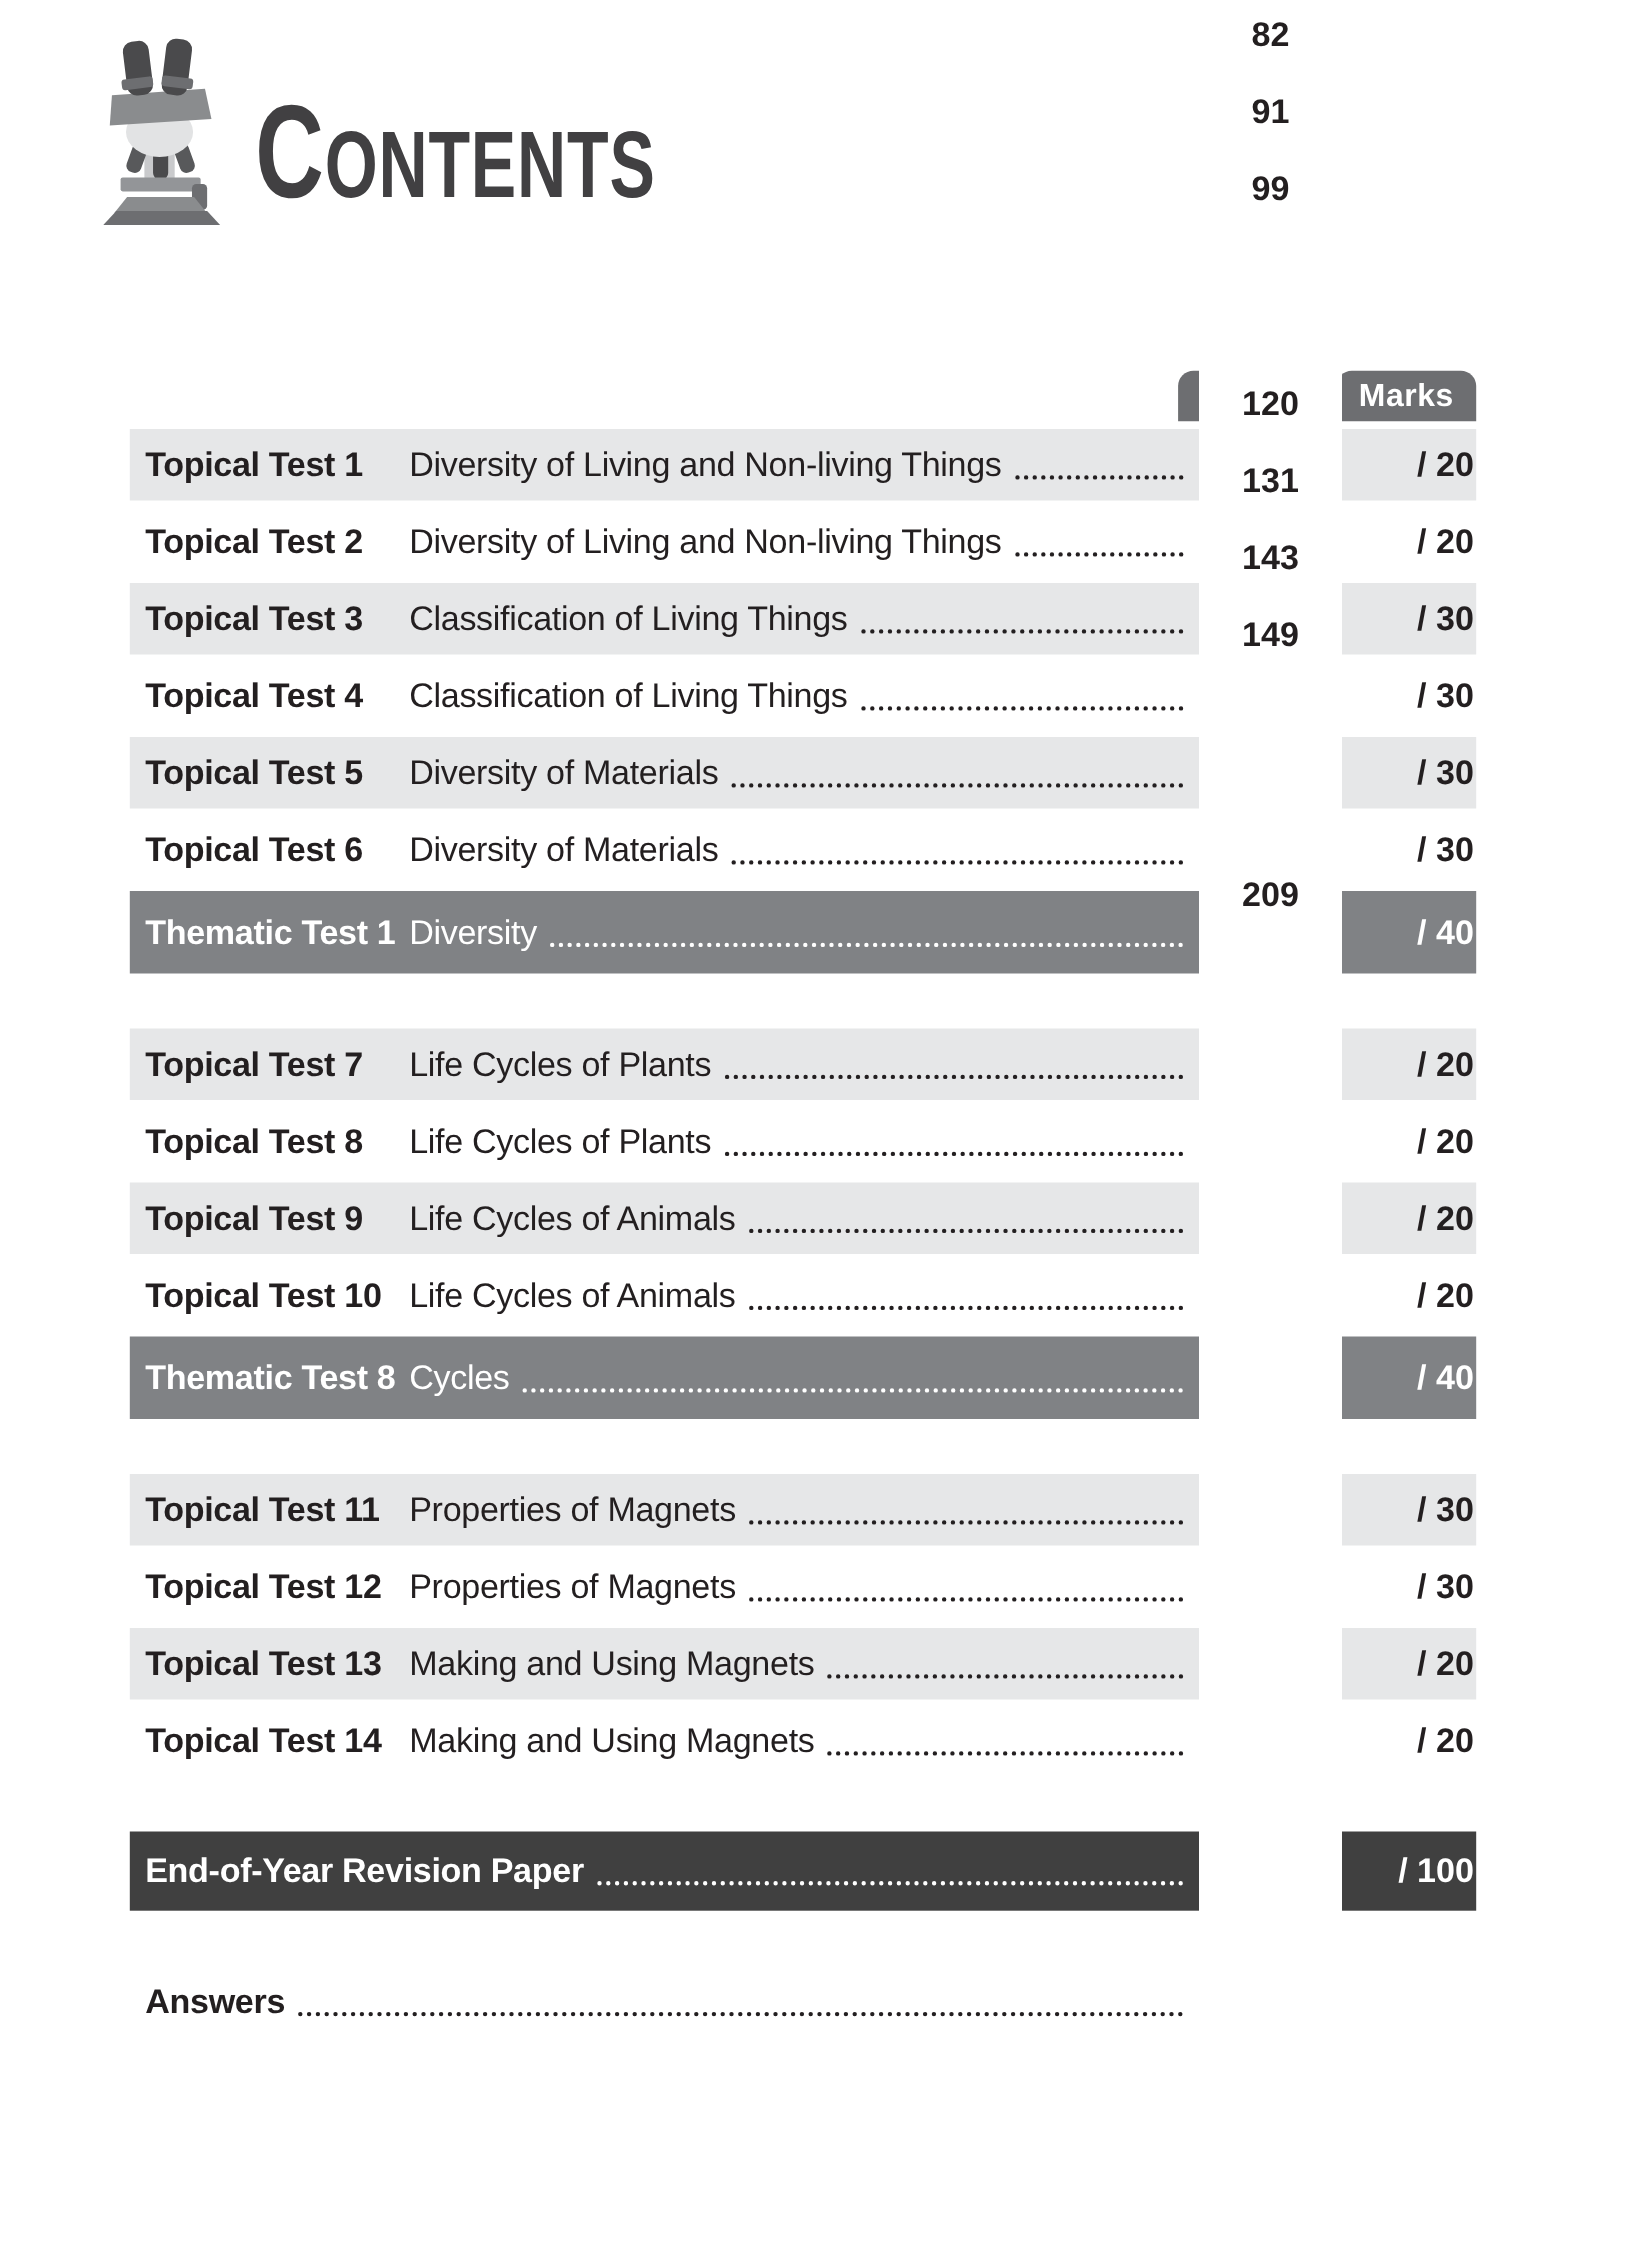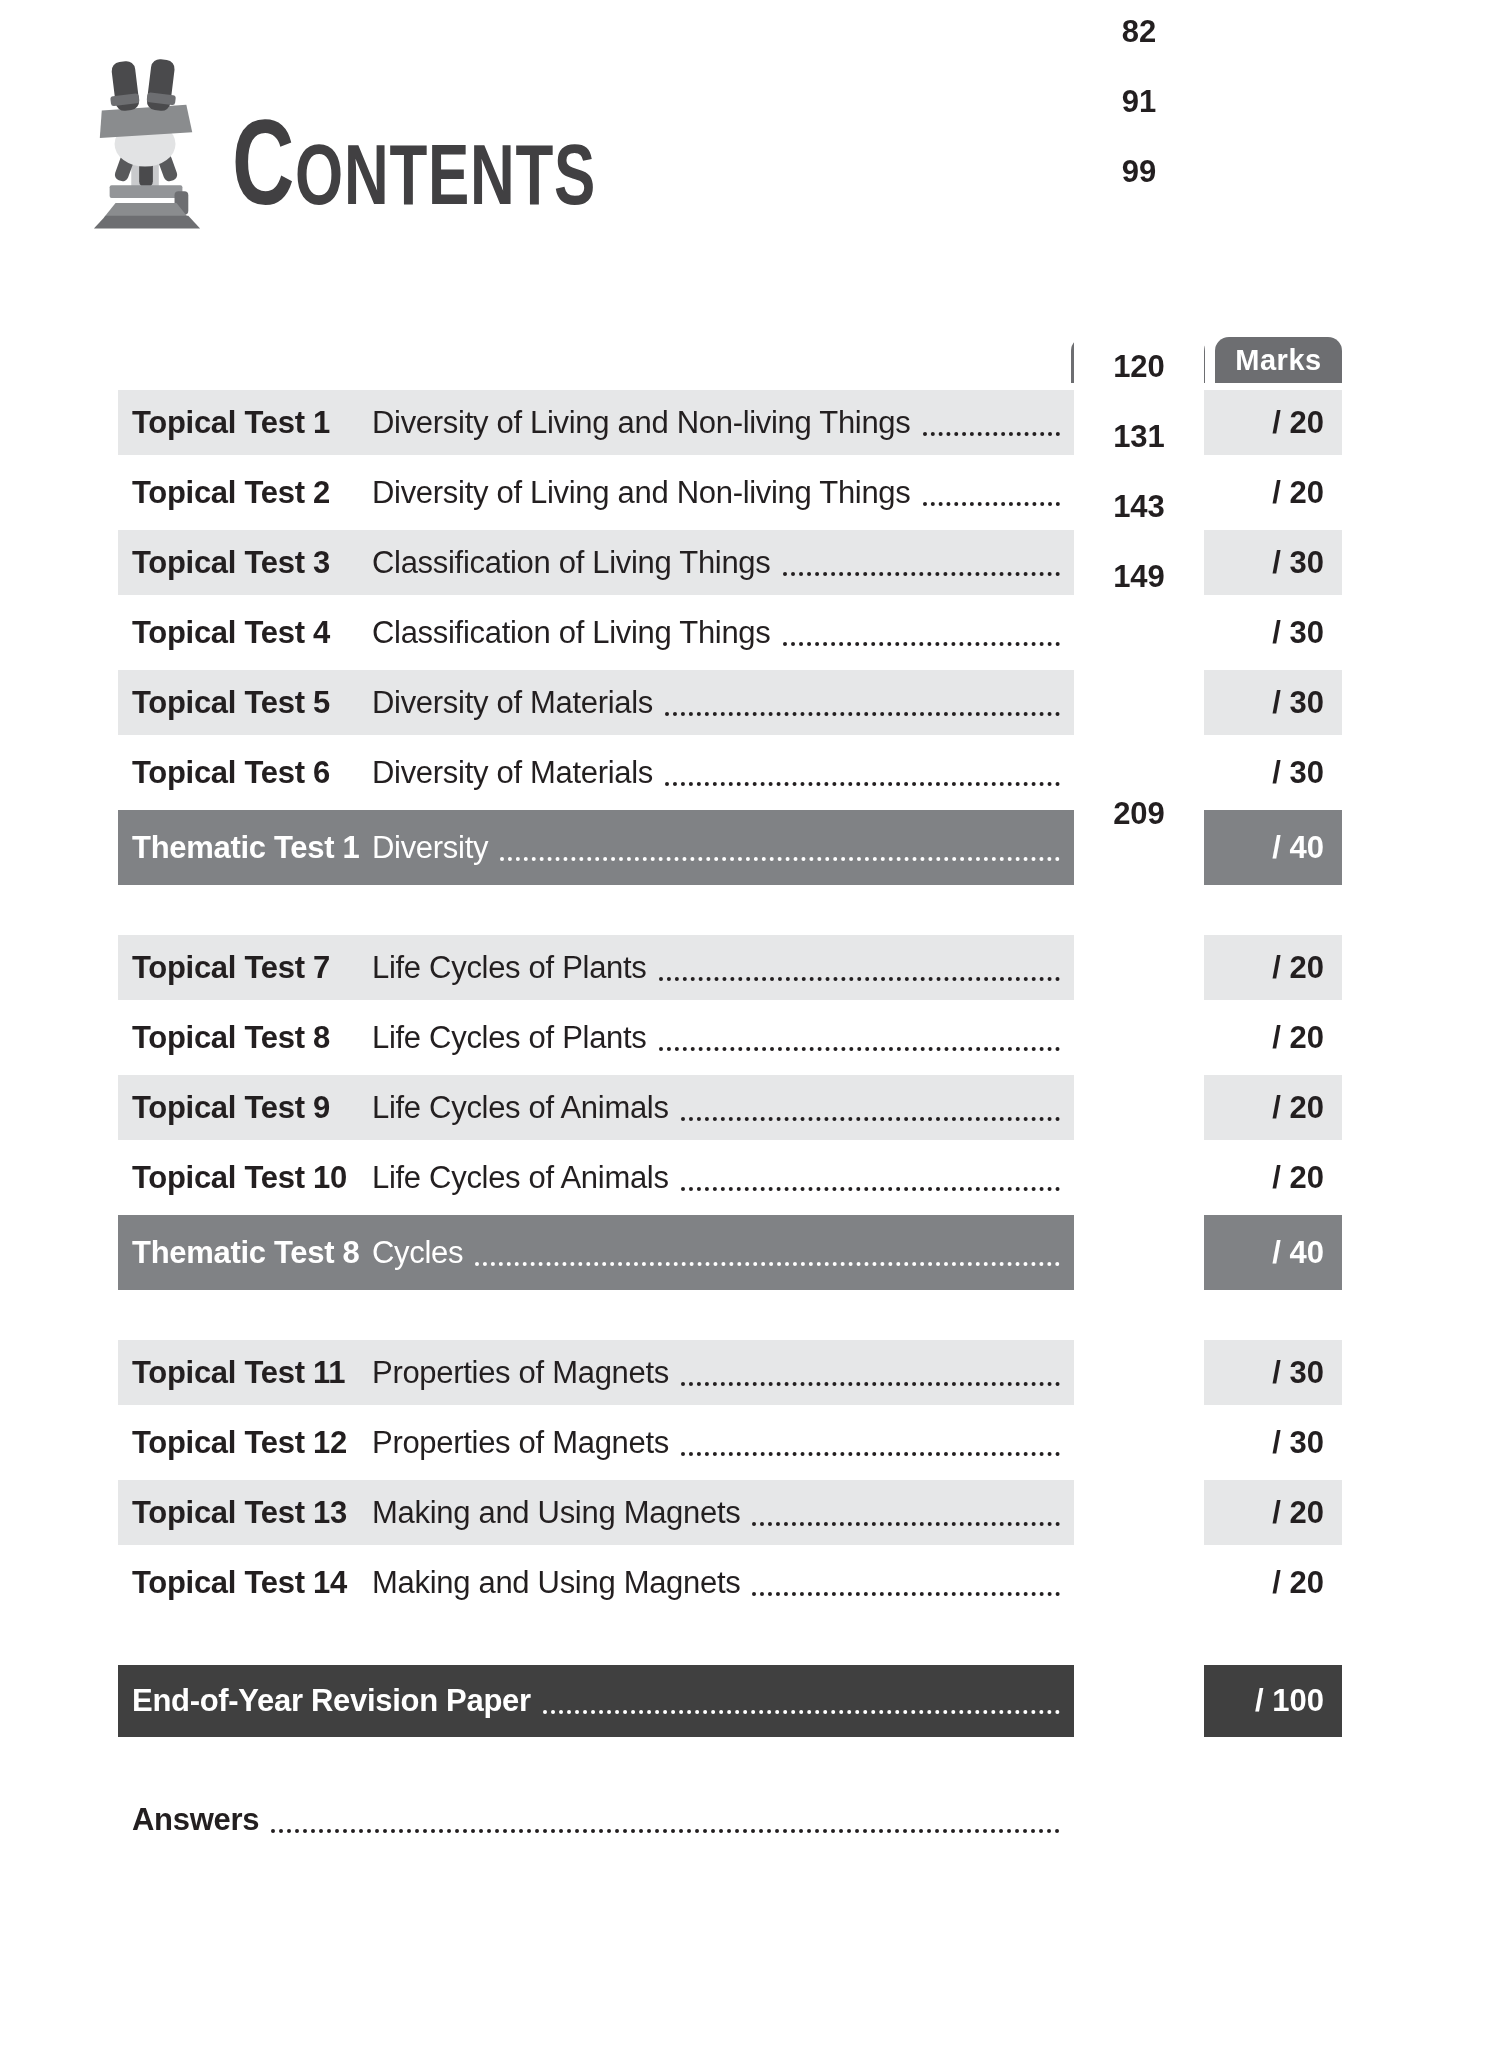--- a/index.html
+++ b/index.html
@@ -1,20 +1,20 @@
 <!DOCTYPE html>
 <html><head>
 <meta charset="utf-8">
 <style>
   html,body { margin:0; padding:0; background:#fff; }
   body { font-family: "Liberation Sans", "DejaVu Sans", sans-serif; }
   .page { position:relative; width:1497px; height:2048px; background:#fff; overflow:hidden; }
 
   
-  .header { position:absolute; top:58px; left:88px; display:flex; align-items:flex-end; }
+  .header { position:absolute; top:34px; left:88px; display:flex; align-items:flex-end; }
   .microscope { width:118px; height:172px; flex:none; }
   .title-wrap { margin:0 0 8px 26px; white-space:nowrap; color:#414042; font-weight:bold;
                 transform:scaleX(0.72); transform-origin:left bottom; letter-spacing:1px; }
   .title-first { font-size:120px; line-height:1; }
   .title-rest  { font-size:86px;  line-height:1; }
 
   
   .content { position:absolute; left:118px; top:337px; width:1224px; }
   .badges { display:flex; justify-content:flex-end; gap:10px; height:46px; margin-bottom:7px; }
   .badge { background:#6d6e71; color:#fff; font-weight:bold; font-size:29px;
@@ -32,21 +32,21 @@
   .toc-row.revision { background:#404040; color:#ffffff; height:72px; margin-bottom:0; }
   .toc-row.answers  { background:#ffffff; color:#231f20; height:65px; margin-top:50px; }
 
   .cell { white-space:nowrap; }
   .cell.label { flex:none; width:240px; font-weight:bold; letter-spacing:-0.3px; }
   .toc-row.revision .cell.label, .toc-row.answers .cell.label { width:auto; font-weight:bold; }
   .cell.title { flex:none; letter-spacing:-0.3px; }
   .leader { flex:1; height:0; border-bottom:4px dotted currentColor;
             margin:0 14px 0 12px; transform:translateY(11px); }
   .cell.page  { flex:none; width:130px; text-align:center; font-weight:bold; }
-  .cell.marks { flex:none; width:120px; text-align:right; padding-right:18px; font-weight:bold; }
+  .cell.marks { flex:none; width:120px; text-align:right; padding-right:2px; font-weight:bold; }
 </style>
 </head>
 <body>
 
 <div class="page">
 
   <div class="header">
     <svg class="microscope" viewBox="0 0 120 172" xmlns="http://www.w3.org/2000/svg">
 
       <rect x="44" y="96" width="28" height="44" fill="#c9cacc"></rect>

